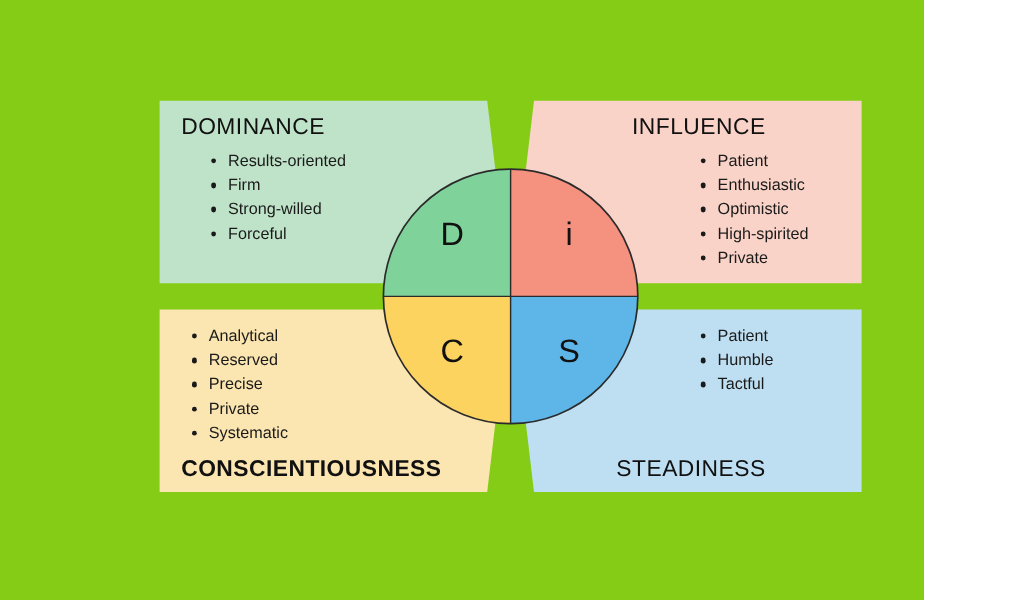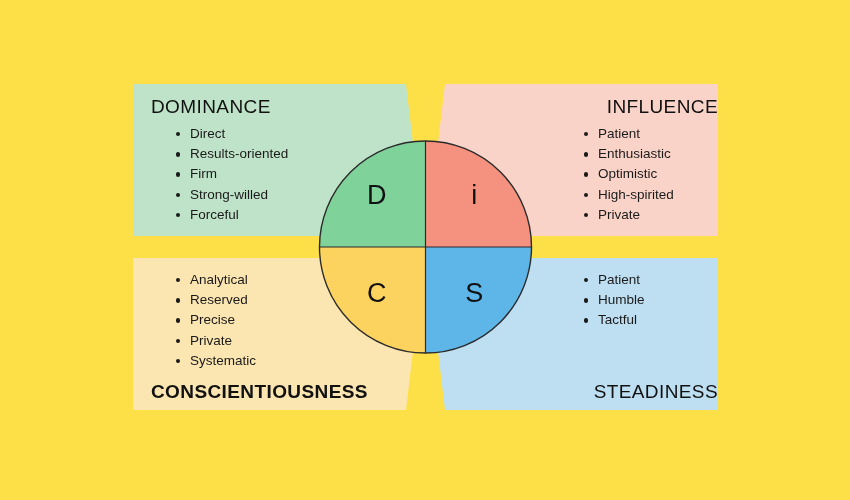--- a/index.html
+++ b/index.html
@@ -8,23 +8,23 @@
   }
   body {
     width: 850px;
     height: 500px;
     background: #ffffff;
     font-family: "Liberation Sans", sans-serif;
     overflow: hidden;
   }
   #stage {
     position: relative;
-    width: 850px;
+    width: 770px;
     height: 500px;
-    background: #fde047;
+    background: #84cc16;
   }
   #disc-svg {
     position: absolute;
     left: 0;
     top: 0;
     width: 850px;
     height: 500px;
   }
   .quad-title {
     position: absolute;
@@ -64,21 +64,21 @@
     color: #111111;
     text-align: center;
     line-height: 1;
   }
   
   #block-d  { left: 151px; top: 96px; }
   #list-d   { left: 172px; top: 124px; }
   #block-i  { right: 132px; top: 96px; }
   #list-i   { left: 580px; top: 124px; }
   #block-c  { left: 151px; top: 381px; font-weight: bold; }
-  #list-c   { left: 172px; top: 270px; }
+  #list-c   { left: 156px; top: 270px; }
   #block-s  { right: 132px; top: 381px; }
   #list-s   { left: 580px; top: 270px; }
 </style>
 </head>
 <body>
 
 <div id="stage">
 
   <svg id="disc-svg" viewBox="0 0 850 500" aria-hidden="true">
 
@@ -92,21 +92,20 @@
     <path id="wedge-c" d="M 425.5 247 L 319.5 247 A 106 106 0 0 0 425.5 353 Z" fill="#fcd35f"></path>
     <path id="wedge-s" d="M 425.5 247 L 425.5 353 A 106 106 0 0 0 531.5 247 Z" fill="#5eb6e8"></path>
 
     <line id="divider-h" x1="319.5" y1="247" x2="531.5" y2="247" stroke="#2b2b2b" stroke-width="1.2"></line>
     <line id="divider-v" x1="425.5" y1="141" x2="425.5" y2="353" stroke="#2b2b2b" stroke-width="1.2"></line>
     <circle id="circle-outline" cx="425.5" cy="247" r="106" fill="none" stroke="#2b2b2b" stroke-width="1.4"></circle>
   </svg>
 
   <div class="quad-title" id="block-d">DOMINANCE</div>
   <ul class="traits" id="list-d">
-    <li>Direct</li>
     <li>Results-oriented</li>
     <li>Firm</li>
     <li>Strong-willed</li>
     <li>Forceful</li>
   </ul>
 
   <div class="quad-title" id="block-i">INFLUENCE</div>
   <ul class="traits" id="list-i">
     <li>Patient</li>
     <li>Enthusiastic</li>

